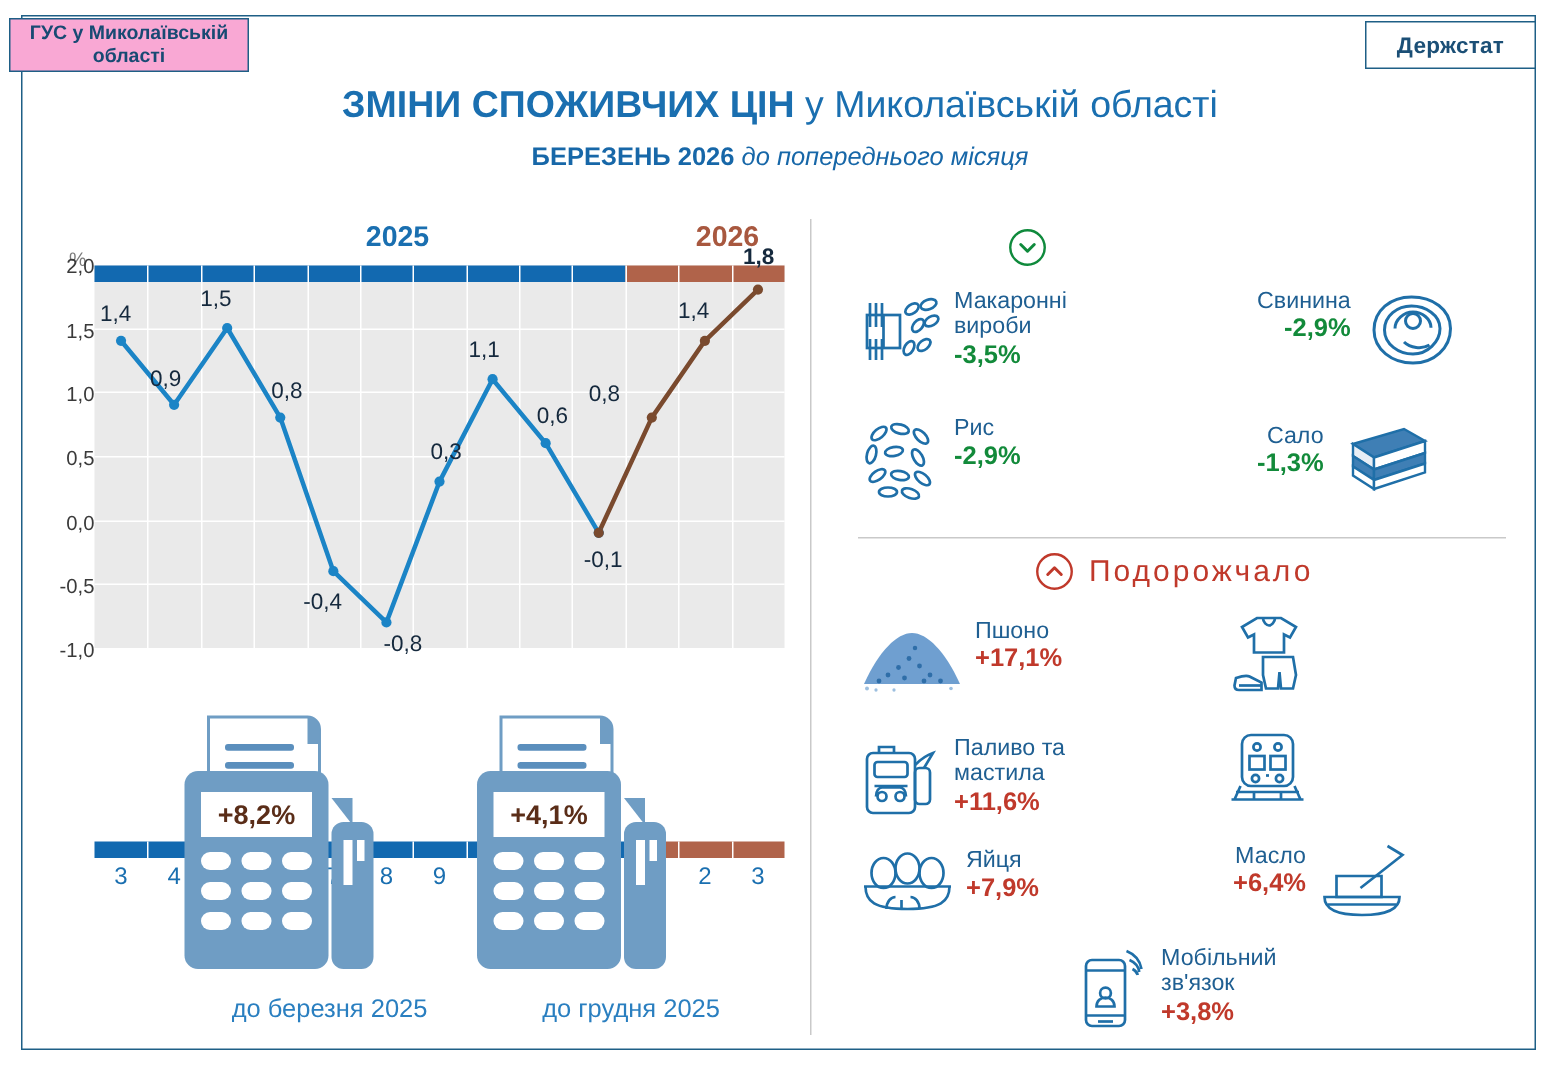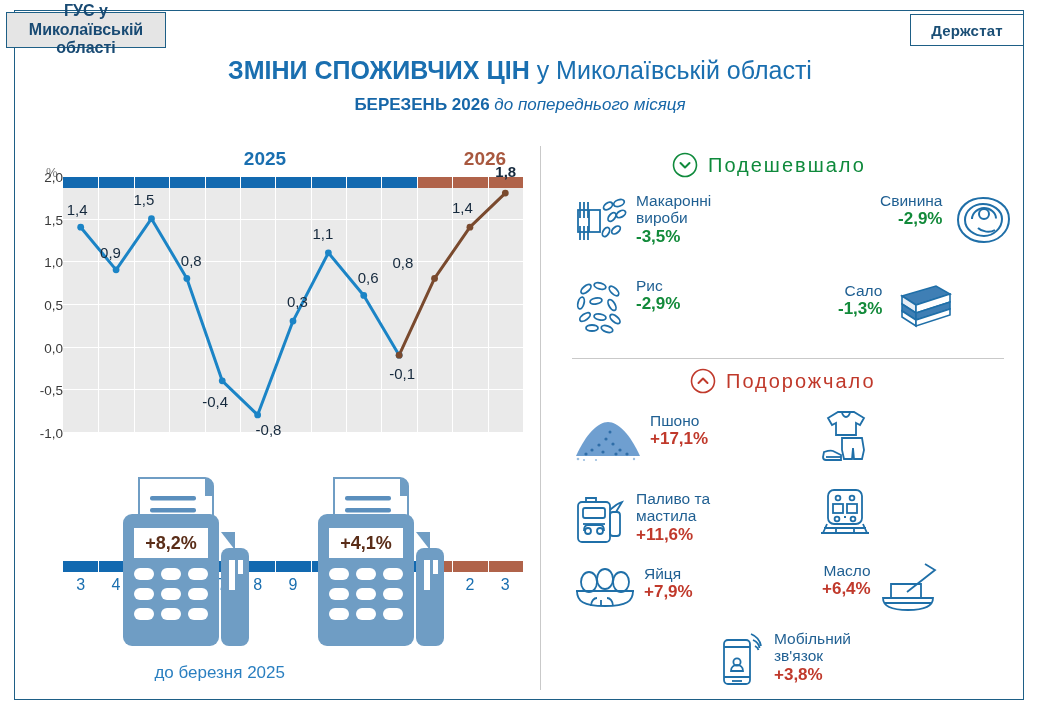--- a/index.html
+++ b/index.html
@@ -10,23 +10,23 @@
     color:#1f5c8b;
   }
   
   #frame{
     position:absolute;left:14px;top:10px;width:1010px;height:690px;
     border:1.5px solid #1e5f86;box-sizing:border-box;background:#fff;
   }
   
   #gus-badge{
     position:absolute;left:6px;top:12px;width:160px;height:36px;
-    border:1.2px solid #1e5f86;background:#e5e5e5;z-index:20;
+    border:1.2px solid #1e5f86;background:#f9a8d4;z-index:20;
     display:flex;align-items:center;justify-content:center;text-align:center;
-    font-size:16px;font-weight:bold;color:#184a73;line-height:1.15;
+    font-size:13px;font-weight:bold;color:#184a73;line-height:1.15;
     padding:0 4px;box-sizing:border-box;
   }
   #derzhstat-badge{
     position:absolute;right:16px;top:14px;width:112px;height:30px;
     border:1.2px solid #1e5f86;background:#fff;z-index:20;
     display:flex;align-items:center;justify-content:center;
     font-size:15px;font-weight:bold;color:#1b4f76;letter-spacing:.2px;
   }
   
   #title-main{
@@ -261,31 +261,30 @@
     <rect x="39" y="118" width="20" height="12" rx="6" fill="#fff"></rect>
     <rect x="66" y="118" width="20" height="12" rx="6" fill="#fff"></rect>
     <rect x="93" y="118" width="20" height="12" rx="6" fill="#fff"></rect>
     <rect x="39" y="138" width="20" height="12" rx="6" fill="#fff"></rect>
     <rect x="66" y="138" width="20" height="12" rx="6" fill="#fff"></rect>
     <rect x="93" y="138" width="20" height="12" rx="6" fill="#fff"></rect>
     <path d="M126 62 h14 v18 z" fill="#6f9dc4"></path>
     <rect x="126" y="78" width="28" height="98" rx="8" fill="#6f9dc4"></rect>
     <rect x="134" y="90" width="6" height="30" fill="#fff"></rect>
     <rect x="143" y="90" width="5" height="14" fill="#fff"></rect>
-  </svg><div class="val" style="left: 44px; top: 63px; width: 64px; text-align: center;">+4,1%</div></div>
+  </svg><div class="val" style="left: 44px; top: 63px; width: 64px; text-align: center;">+4,1%</div><div class="cap">до грудня 2025</div></div>
   </div>
 
 <div class="sec-head" id="head-down">
   <span class="circ">
     <svg width="26" height="26" viewBox="0 0 26 26">
         <circle cx="13" cy="13" r="11.5" fill="none" stroke="#0f8a3c" stroke-width="1.6"></circle>
         <path d="M8.5 11 L13 15.5 L17.5 11" fill="none" stroke="#0f8a3c" stroke-width="2" stroke-linecap="round" stroke-linejoin="round"></path>
       </svg>
   </span>
-  <span>Подешевшало</span>
 </div>
 
 <div class="sec-head" id="head-up">
   <span class="circ">
     <svg width="26" height="26" viewBox="0 0 26 26">
         <circle cx="13" cy="13" r="11.5" fill="none" stroke="#c0392b" stroke-width="1.6"></circle>
         <path d="M8.5 15 L13 10.5 L17.5 15" fill="none" stroke="#c0392b" stroke-width="2" stroke-linecap="round" stroke-linejoin="round"></path>
       </svg>
   </span>
   <span>Подорожчало</span>
@@ -303,21 +302,21 @@
             <ellipse cx="36" cy="14" rx="5" ry="3" transform="rotate(-35 36 14)"></ellipse>
             <ellipse cx="47" cy="11" rx="5.5" ry="3.2" transform="rotate(-20 47 11)"></ellipse>
             <ellipse cx="40" cy="25" rx="5" ry="3" transform="rotate(-50 40 25)"></ellipse>
             <ellipse cx="49" cy="22" rx="5" ry="3" transform="rotate(-30 49 22)"></ellipse>
             <ellipse cx="34" cy="40" rx="5" ry="3" transform="rotate(-60 34 40)"></ellipse>
             <ellipse cx="44" cy="38" rx="5" ry="3" transform="rotate(-40 44 38)"></ellipse>
           </g>
         </svg></span>
       <span class="txt"><span>Макаронні<br>вироби</span><span class="v">-3,5%</span></span>
     </div>
-    <div class="item down right" style="left: 838px; top: 192px; margin-left: 42px;">
+    <div class="item down right" style="left: 838px; top: 192px;">
       <span class="ico"><svg width="64" height="56" viewBox="0 0 64 56">
           <g fill="none" stroke="#1f6fa8" stroke-width="2">
             <path d="M10 28c0-13 11-22 25-22s26 8 26 21-11 23-25 23S10 41 10 28z"></path>
             <path d="M17 28c0-9.5 8.5-16 18-16s19 6 19 15-8.5 17-18 17S17 37.5 17 28z"></path>
             <path d="M24 27c0-6 6-11 12-11s12 4.5 12 10.5"></path>
             <circle cx="36" cy="22" r="5"></circle>
             <path d="M30 36c4 4 12 5 17 2"></path>
           </g>
         </svg></span>
       <span class="txt"><span>Свинина</span><span class="v">-2,9%</span></span>

